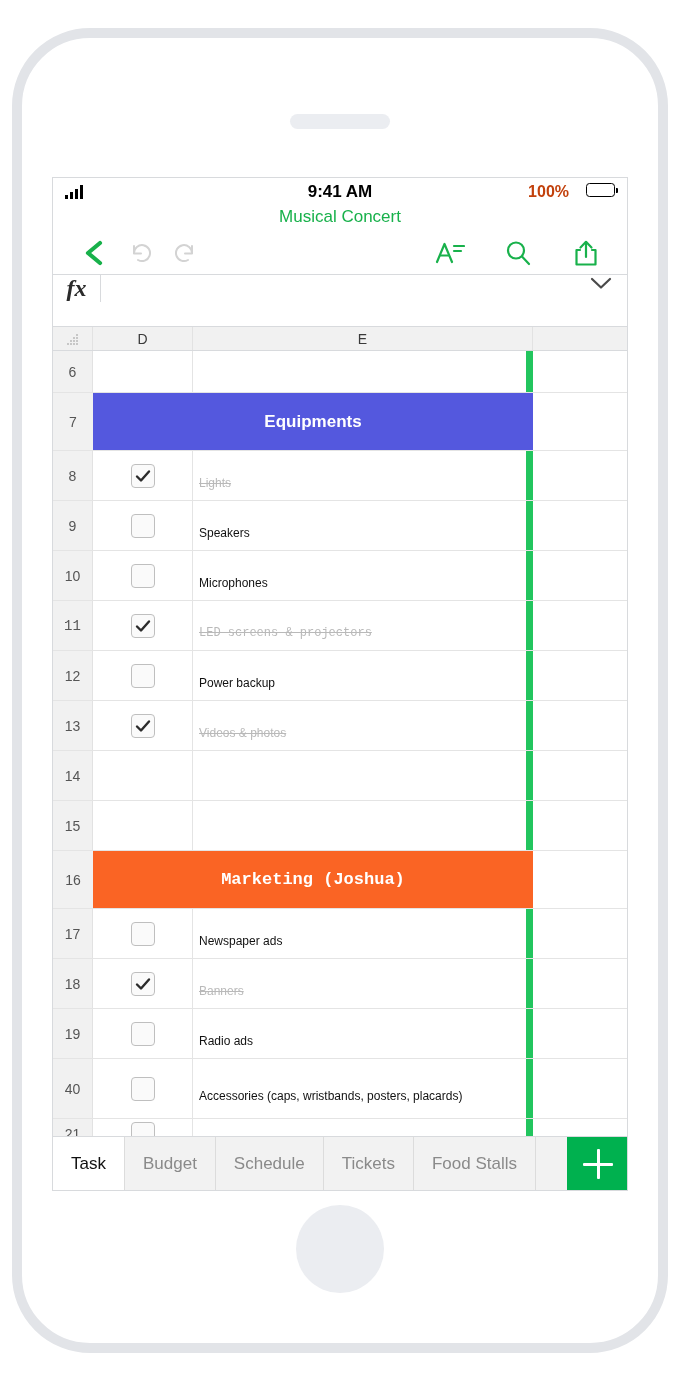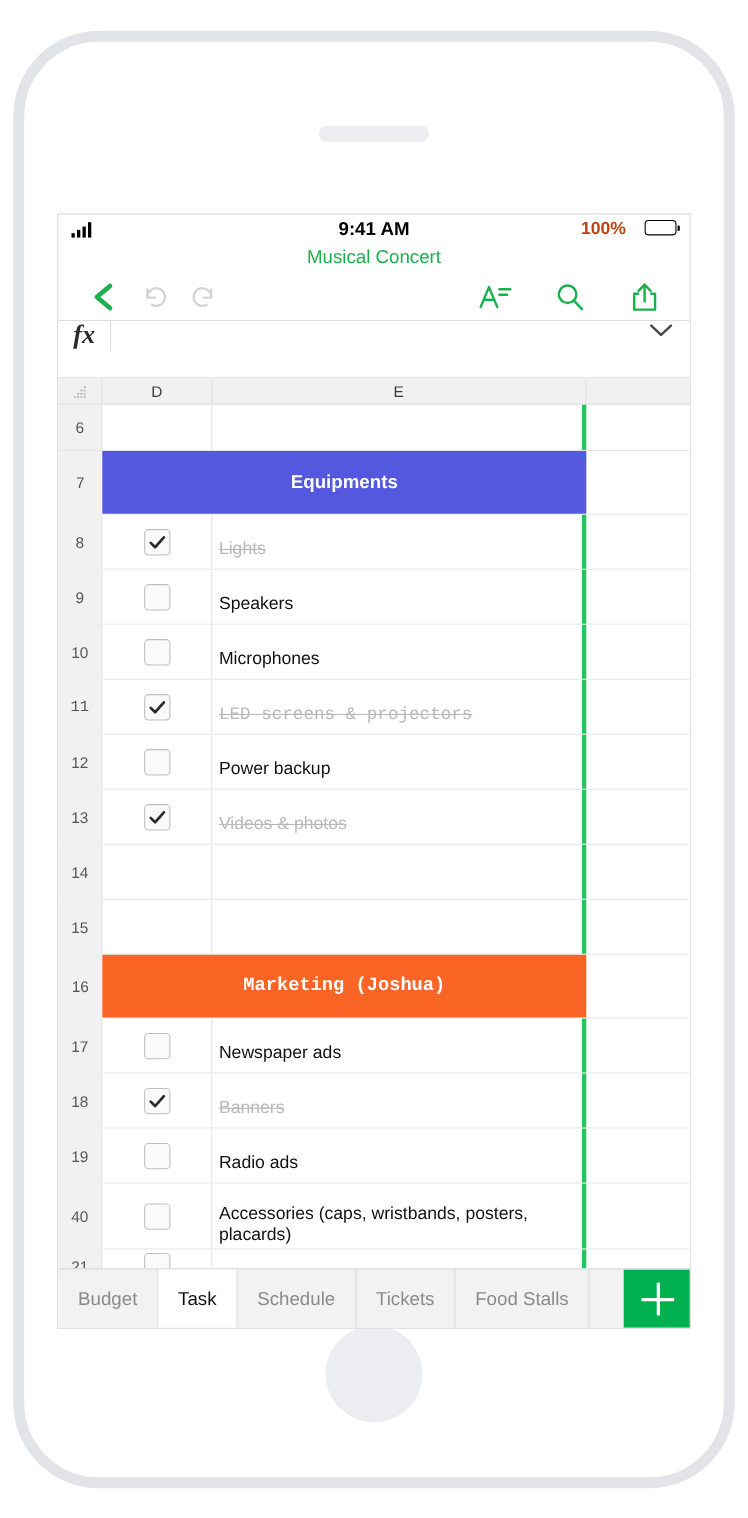--- a/index.html
+++ b/index.html
@@ -38,21 +38,20 @@
 
   
   #screen {
     position: absolute;
     left: 52px; top: 177px;
     width: 576px; height: 1014px;
     background: #ffffff;
     border: 1px solid #d8dadd;
     border-top: 1px solid #d8dadd;
     overflow: hidden;
-    margin-top: 17px;
   }
 
   
   #status-bar {
     position: relative;
     height: 28px;
     display: flex; align-items: center;
     padding: 0 12px;
   }
   #signal-icon { display: flex; align-items: flex-end; gap: 2px; height: 14px; }
@@ -151,24 +150,24 @@
     display: flex; align-items: center; justify-content: center;
     font-size: 14px; color: #555;
   }
   .cell-d {
     width: 100px; flex: 0 0 100px;
     border-right: 1px solid #e4e4e4;
     display: flex; align-items: center; justify-content: center;
   }
   .cell-e {
     width: 340px; flex: 0 0 340px;
-    border-right: 4px solid #22c55e;
+    border-right: 7px solid #22c55e;
     display: flex; align-items: center;
     padding: 16px 6px 0 6px;
-    font-size: 16px; color: #111;
+    font-size: 12px; color: #111;
     line-height: 1.18;
   }
   .cell-f { flex: 1; }
 
   
   .grid-row.section .banner {
     width: 440px; flex: 0 0 440px;
     display: flex; align-items: center; justify-content: center;
     color: #fff; font-weight: bold; font-size: 17px;
   }
@@ -455,22 +454,22 @@
             <div class="cbx"></div>
           </div>
           <div class="cell-e"></div>
           <div class="cell-f"></div>
         </div>
       </div>
   </div>
 
   <div id="tab-bar">
     <div id="tabs-container" style="display:flex">
+        <div class="tab active">Task</div>
         <div class="tab">Budget</div>
-        <div class="tab active">Task</div>
         <div class="tab">Schedule</div>
         <div class="tab">Tickets</div>
         <div class="tab">Food Stalls</div>
       </div>
     <div id="add-sheet-button">
       <span class="plus"></span>
     </div>
   </div>
 
 </div>

